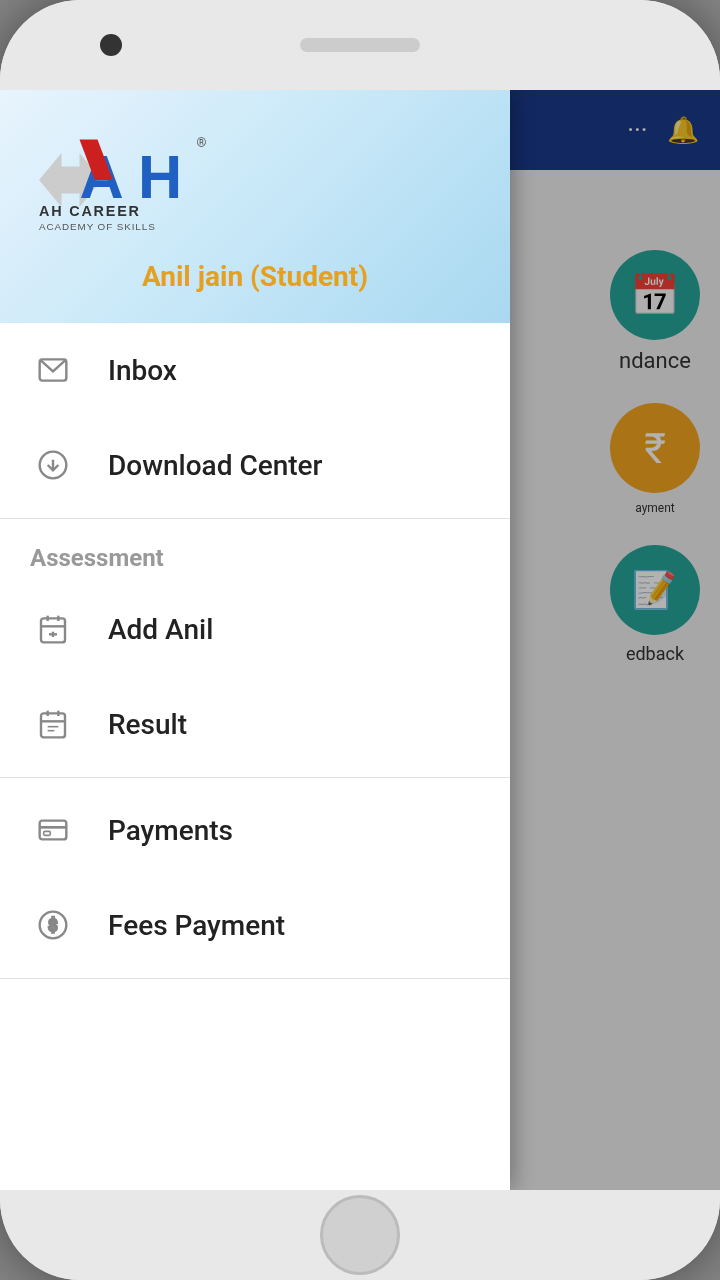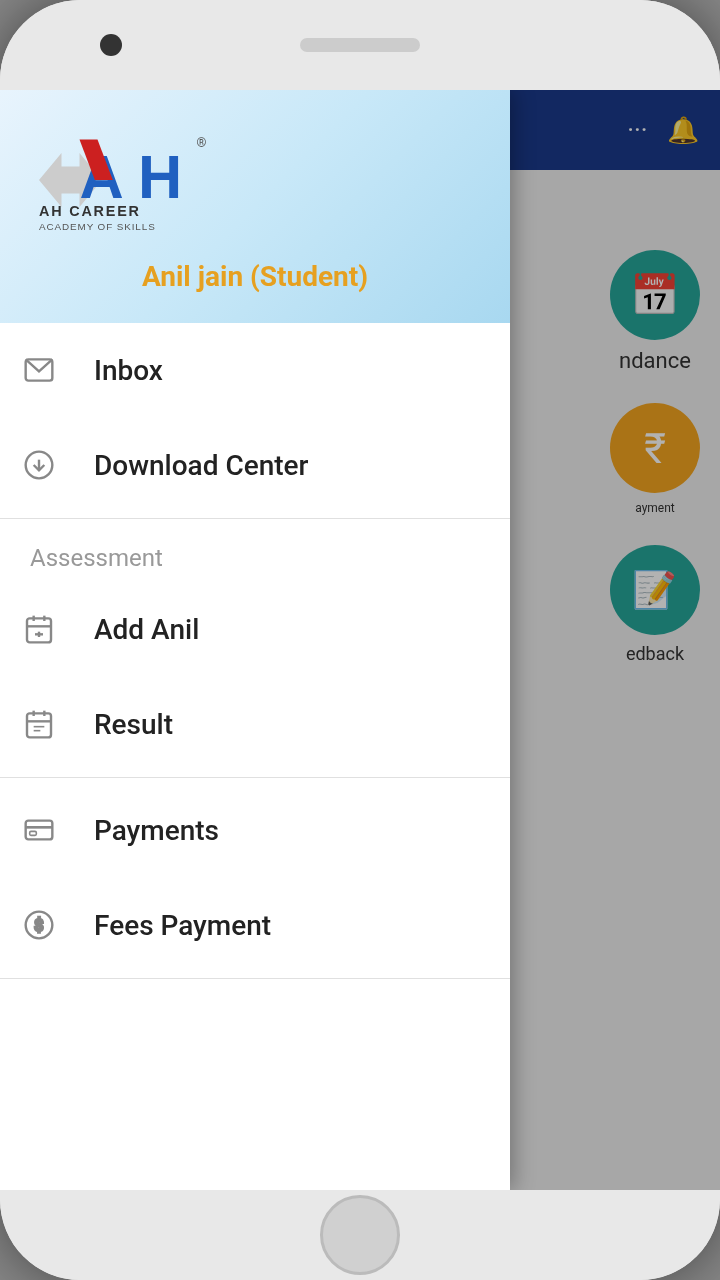--- a/index.html
+++ b/index.html
@@ -177,21 +177,21 @@
     
     .drawer-menu {
       flex: 1;
       overflow-y: auto;
       background: white;
     }
 
     .menu-item {
       display: flex;
       align-items: center;
-      padding: 22px 14px;
+      padding: 22px 28px;
       cursor: pointer;
       border-bottom: 1px solid transparent;
       text-align: center;
     }
 
     .menu-icon {
       width: 50px;
       height: 50px;
       display: flex;
       align-items: center;
@@ -210,21 +210,21 @@
     .section-divider {
       height: 1px;
       background: #e0e0e0;
       margin: 5px 0;
     }
 
     .section-header {
       padding: 20px 44px 10px 30px;
       font-size: 24px;
       color: #999;
-      font-weight: 400;
+      font-weight: 700;
     }
 
     .phone-bottom {
       height: 90px;
       background: #e8e8e8;
       border-radius: 0 0 80px 80px;
       display: flex;
       align-items: center;
       justify-content: center;
     }

